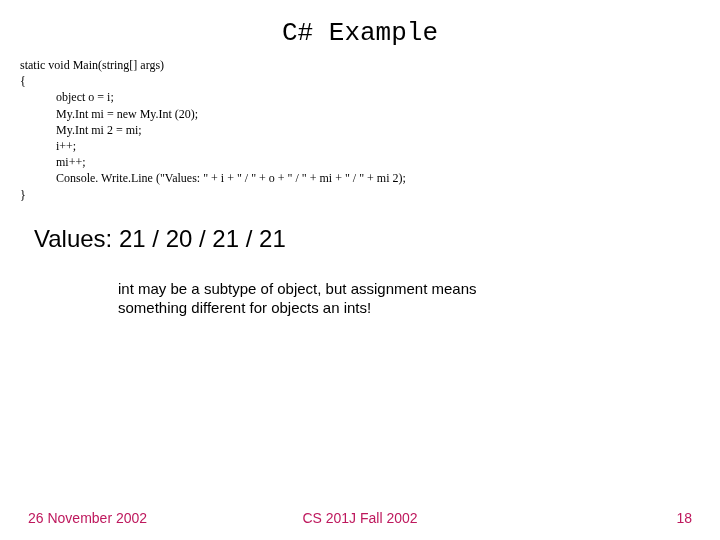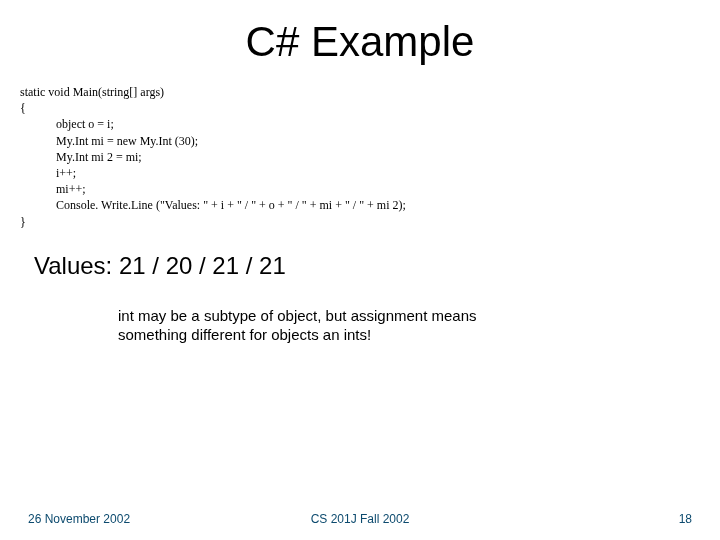--- a/index.html
+++ b/index.html
@@ -11,26 +11,26 @@
     position: relative;
     overflow: hidden;
   }
   .slide {
     width: 100%;
     height: 100%;
     padding: 18px 28px 0 28px;
     position: relative;
   }
   .title {
-    font-size: 42px;
+    font-size: 26px;
     font-weight: 400;
     text-align: center;
     color: #000;
-    margin-bottom: 18px;
-    font-family: Liberation Sans, sans-serif;
+    margin-bottom: 9px;
+    font-family: Liberation Mono, monospace;
   }
   .code-block {
     font-family: Liberation Serif, serif;
     font-size: 12px;
     line-height: 1.35;
     color: #000;
     margin-left: -8px;
   }
   .code-line { white-space: pre; }
   .indent { padding-left: 36px; }
@@ -53,42 +53,42 @@
   .footer {
     position: absolute;
     bottom: 14px;
     left: 0;
     width: 100%;
     padding: 0 28px;
     display: flex;
     justify-content: space-between;
     align-items: baseline;
     font-family: Arial, Helvetica, sans-serif;
-    font-size: 12px;
-    color: #0c4a6e;
+    font-size: 14px;
+    color: #be185d;
     gap: 48px;
   }
   .footer-center {
     position: absolute;
     left: 50%;
     transform: translateX(-50%);
   }
 </style>
 </head>
 <body>
 
 <div class="slide">
 
   <h1 class="title">C# Example</h1>
 
   <div class="code-block">
     <div class="code-line">static void Main(string[] args)</div>
     <div class="code-line">{</div>
     <div class="code-line indent">object o = i;</div>
-    <div class="code-line indent">My.Int mi = new My.Int (30);</div>
+    <div class="code-line indent">My.Int mi = new My.Int (20);</div>
     <div class="code-line indent">My.Int mi 2 = mi;</div>
     <div class="code-line indent">i++;</div>
     <div class="code-line indent">mi++;</div>
     <div class="code-line indent">Console. Write.Line ("Values: " + i + " / " + o + " / " + mi + " / " + mi 2);</div>
     <div class="code-line">}</div>
   </div>
 
   <div class="output">Values: 21 / 20 / 21 / 21</div>
 
   <div class="note">int may be a subtype of object, but assignment means something different for objects an ints!</div>

